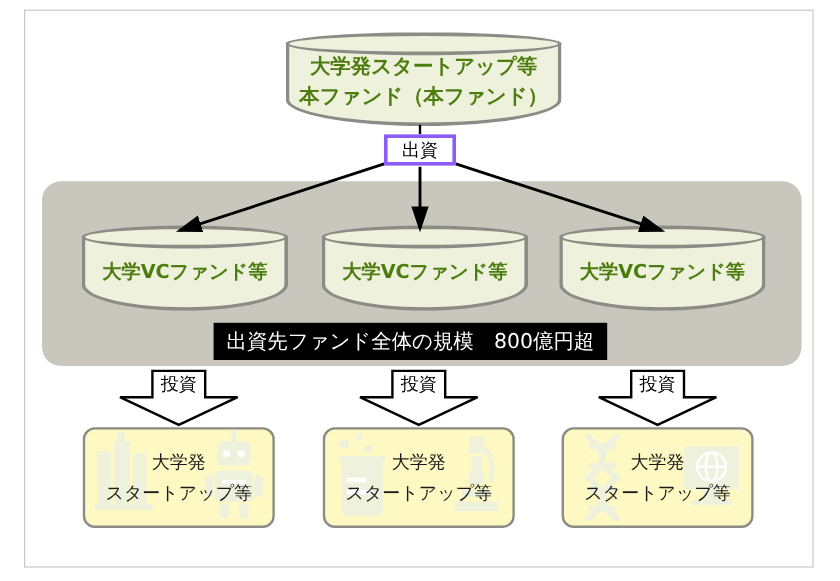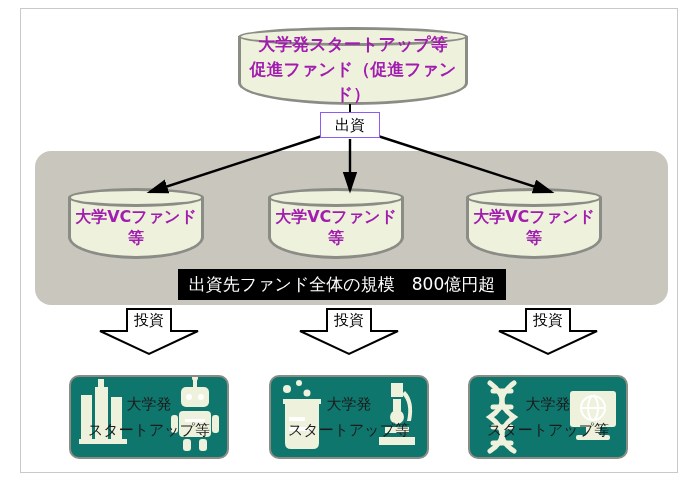--- a/index.html
+++ b/index.html
@@ -73,21 +73,21 @@
   }
   .cyl-label {
     position: absolute;
     left: 0; right: 0;
     top: 0; bottom: 0;
     display: flex;
     flex-direction: column;
     align-items: center;
     justify-content: center;
     text-align: center;
-    color: #a21caf;
+    color: #4d7c0f;
     font-weight: bold;
     z-index: 3;
     pointer-events: none;
   }
 
   
   #fund-main {
     left: 238px;
     top: 27px;
     width: 230px;
@@ -95,41 +95,41 @@
   }
   #fund-main .cyl-label {
     font-size: 17px;
     line-height: 25px;
     top: 6px;
   }
 
   
   .vc-cyl {
     top: 188px;
-    width: 136px;
+    width: 172px;
     height: 71px;
     padding-left: 44px;
   }
   #vc-fund-1 { left: 68px; }
   #vc-fund-2 { left: 268px; }
   #vc-fund-3 { left: 466px; }
   .vc-cyl .cyl-label {
     font-size: 16px;
     top: 8px;
   }
 
   
   .toushi-box {
     position: absolute;
     left: 320px;
     top: 112px;
     width: 60px;
     height: 26px;
     background: #ffffff;
-    border: 1px solid #8b5cf6;
+    border: 3px solid #8b5cf6;
     box-sizing: border-box;
     display: flex;
     align-items: center;
     justify-content: center;
     font-size: 15px;
     color: #000000;
     z-index: 6;
   }
 
   
@@ -178,24 +178,24 @@
     top: 3px;
     text-align: center;
     font-size: 15px;
     font-weight: normal;
     color: #000000;
   }
 
   
   .startup-box {
     position: absolute;
-    top: 375px;
+    top: 356px;
     width: 160px;
     height: 84px;
-    background: #0f766e;
+    background: #fef9c3;
     border: 2px solid #8c8c86;
     border-radius: 10px;
     box-sizing: border-box;
     overflow: hidden;
   }
   #startup-box-1 { left: 69px; }
   #startup-box-2 { left: 269px; }
   #startup-box-3 { left: 468px; }
 
   .startup-label {
@@ -228,21 +228,21 @@
 
   <div class="outer-frame"></div>
 
   <div class="gray-band"></div>
 
   <div class="cylinder" id="fund-main">
     <div class="cyl-body"></div>
     <div class="cyl-top"></div>
     <div class="cyl-label">
       <span>大学発スタートアップ等</span>
-      <span>促進ファンド（促進ファンド）</span>
+      <span>本ファンド（本ファンド）</span>
     </div>
   </div>
 
   <svg id="arrow-layer" viewBox="0 0 700 484" xmlns="http://www.w3.org/2000/svg">
     <defs>
       <marker id="arrowhead" markerWidth="9" markerHeight="9" refX="7.5" refY="3" orient="auto" markerUnits="strokeWidth">
         <path d="M0,0 L9,3 L0,6 Z" fill="#000000"></path>
       </marker>
     </defs>
 

